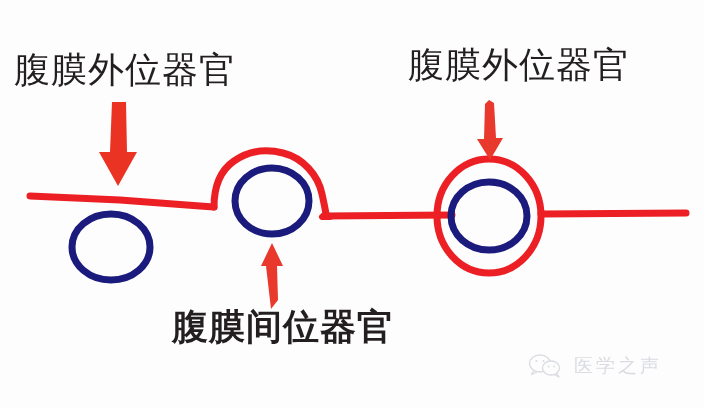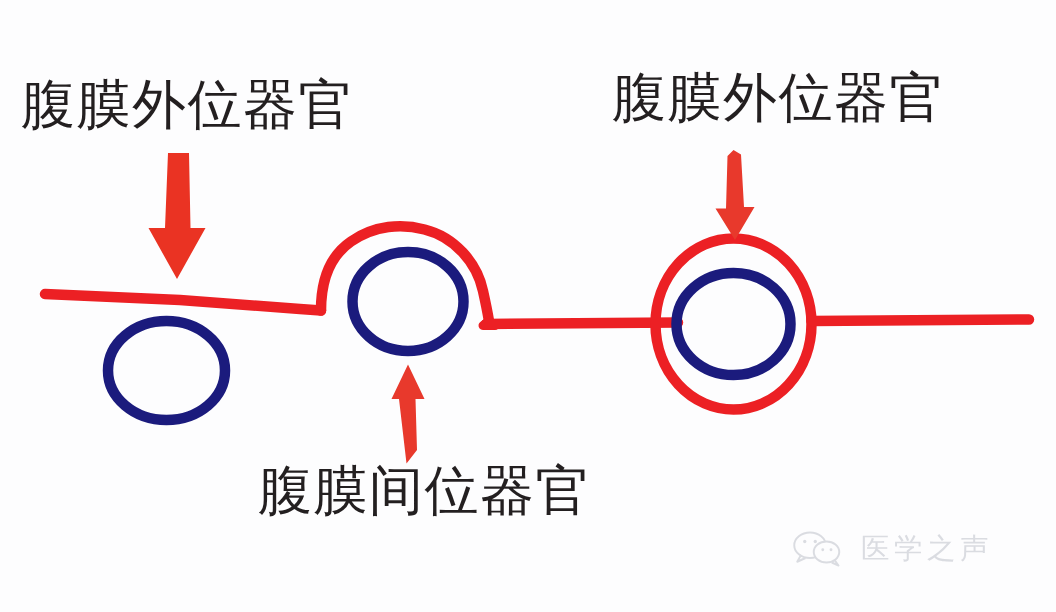--- a/index.html
+++ b/index.html
@@ -34,20 +34,21 @@
   }
   #label-intraperitoneal {
     left: 408px;
     top: 41px;
     font-size: 36px;
   }
   #label-mesoperitoneal {
     left: 172px;
     top: 303px;
     font-size: 36px;
+    font-weight: bold;
   }
   #diagram-svg {
     position: absolute;
     left: 0;
     top: 0;
   }
   #watermark {
     position: absolute;
     left: 528px;
     top: 353px;

